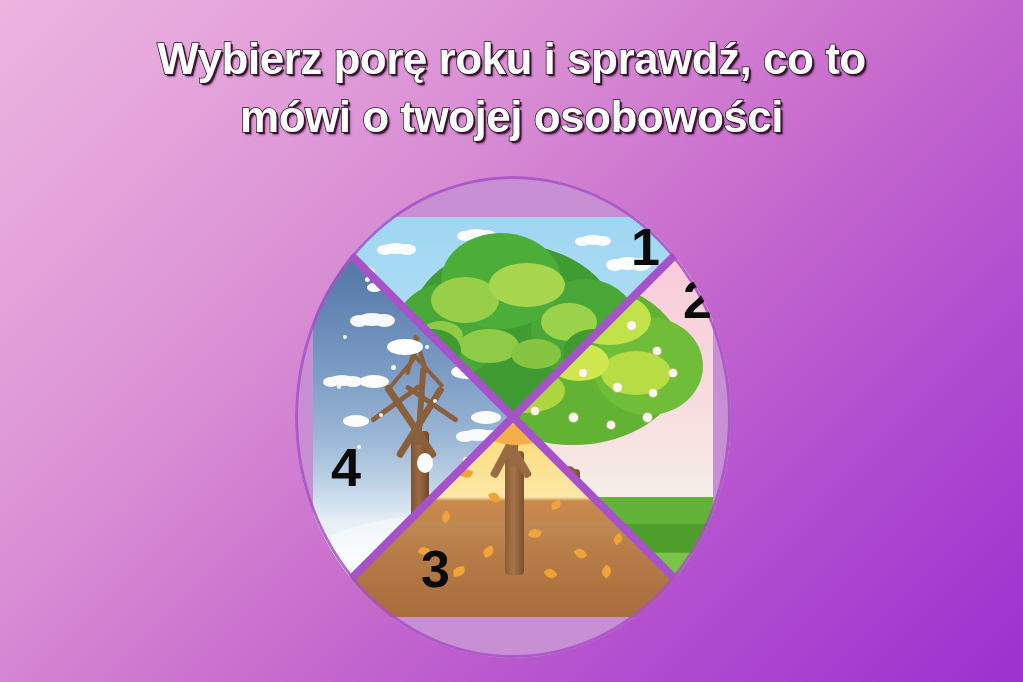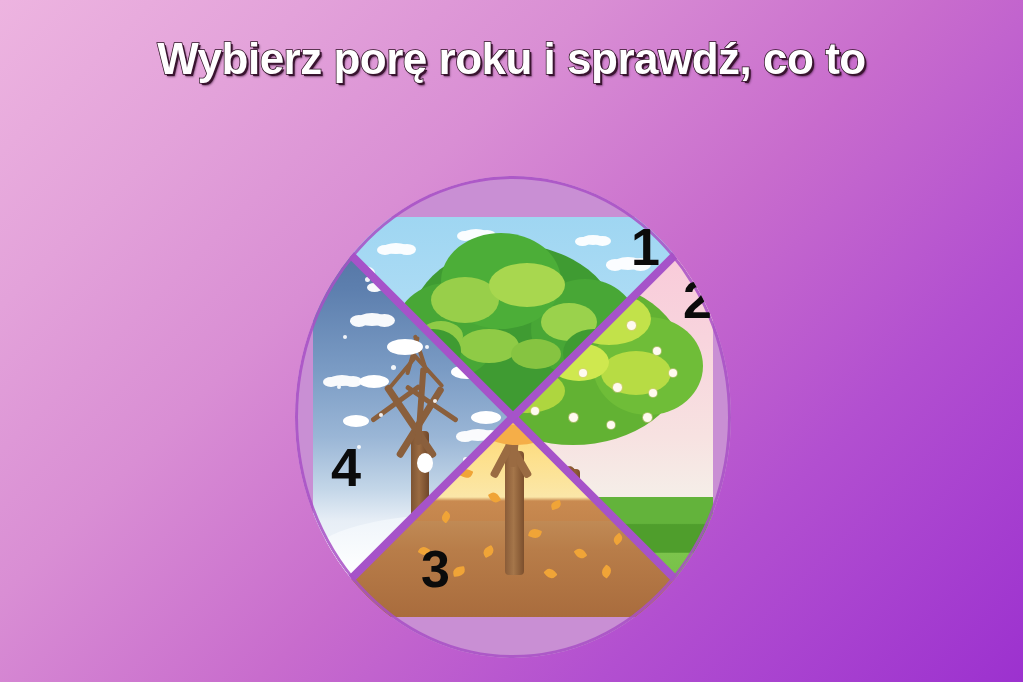--- a/index.html
+++ b/index.html
@@ -193,20 +193,21 @@
   .snowcap { position: absolute; background: #ffffff; border-radius: 50%; }
   .canopy { position: absolute; border-radius: 50%; }
 </style>
 </head>
 <body>
 
 <div id="stage">
 
   <div id="title">
     <span class="tline">Wybierz porę roku i sprawdź, co to</span>
+    <span class="tline">mówi o twojej osobowości</span>
   </div>
 
   <div id="wheel">
 
     <div class="quad">
 
       <div class="wedge q-top">
         <div class="scene scene-summer">
           <div class="cloud" style="left:24px;top:48px;width:30px;height:13px;"></div>
           <div class="cloud" style="left:70px;top:26px;width:26px;height:11px;"></div>

